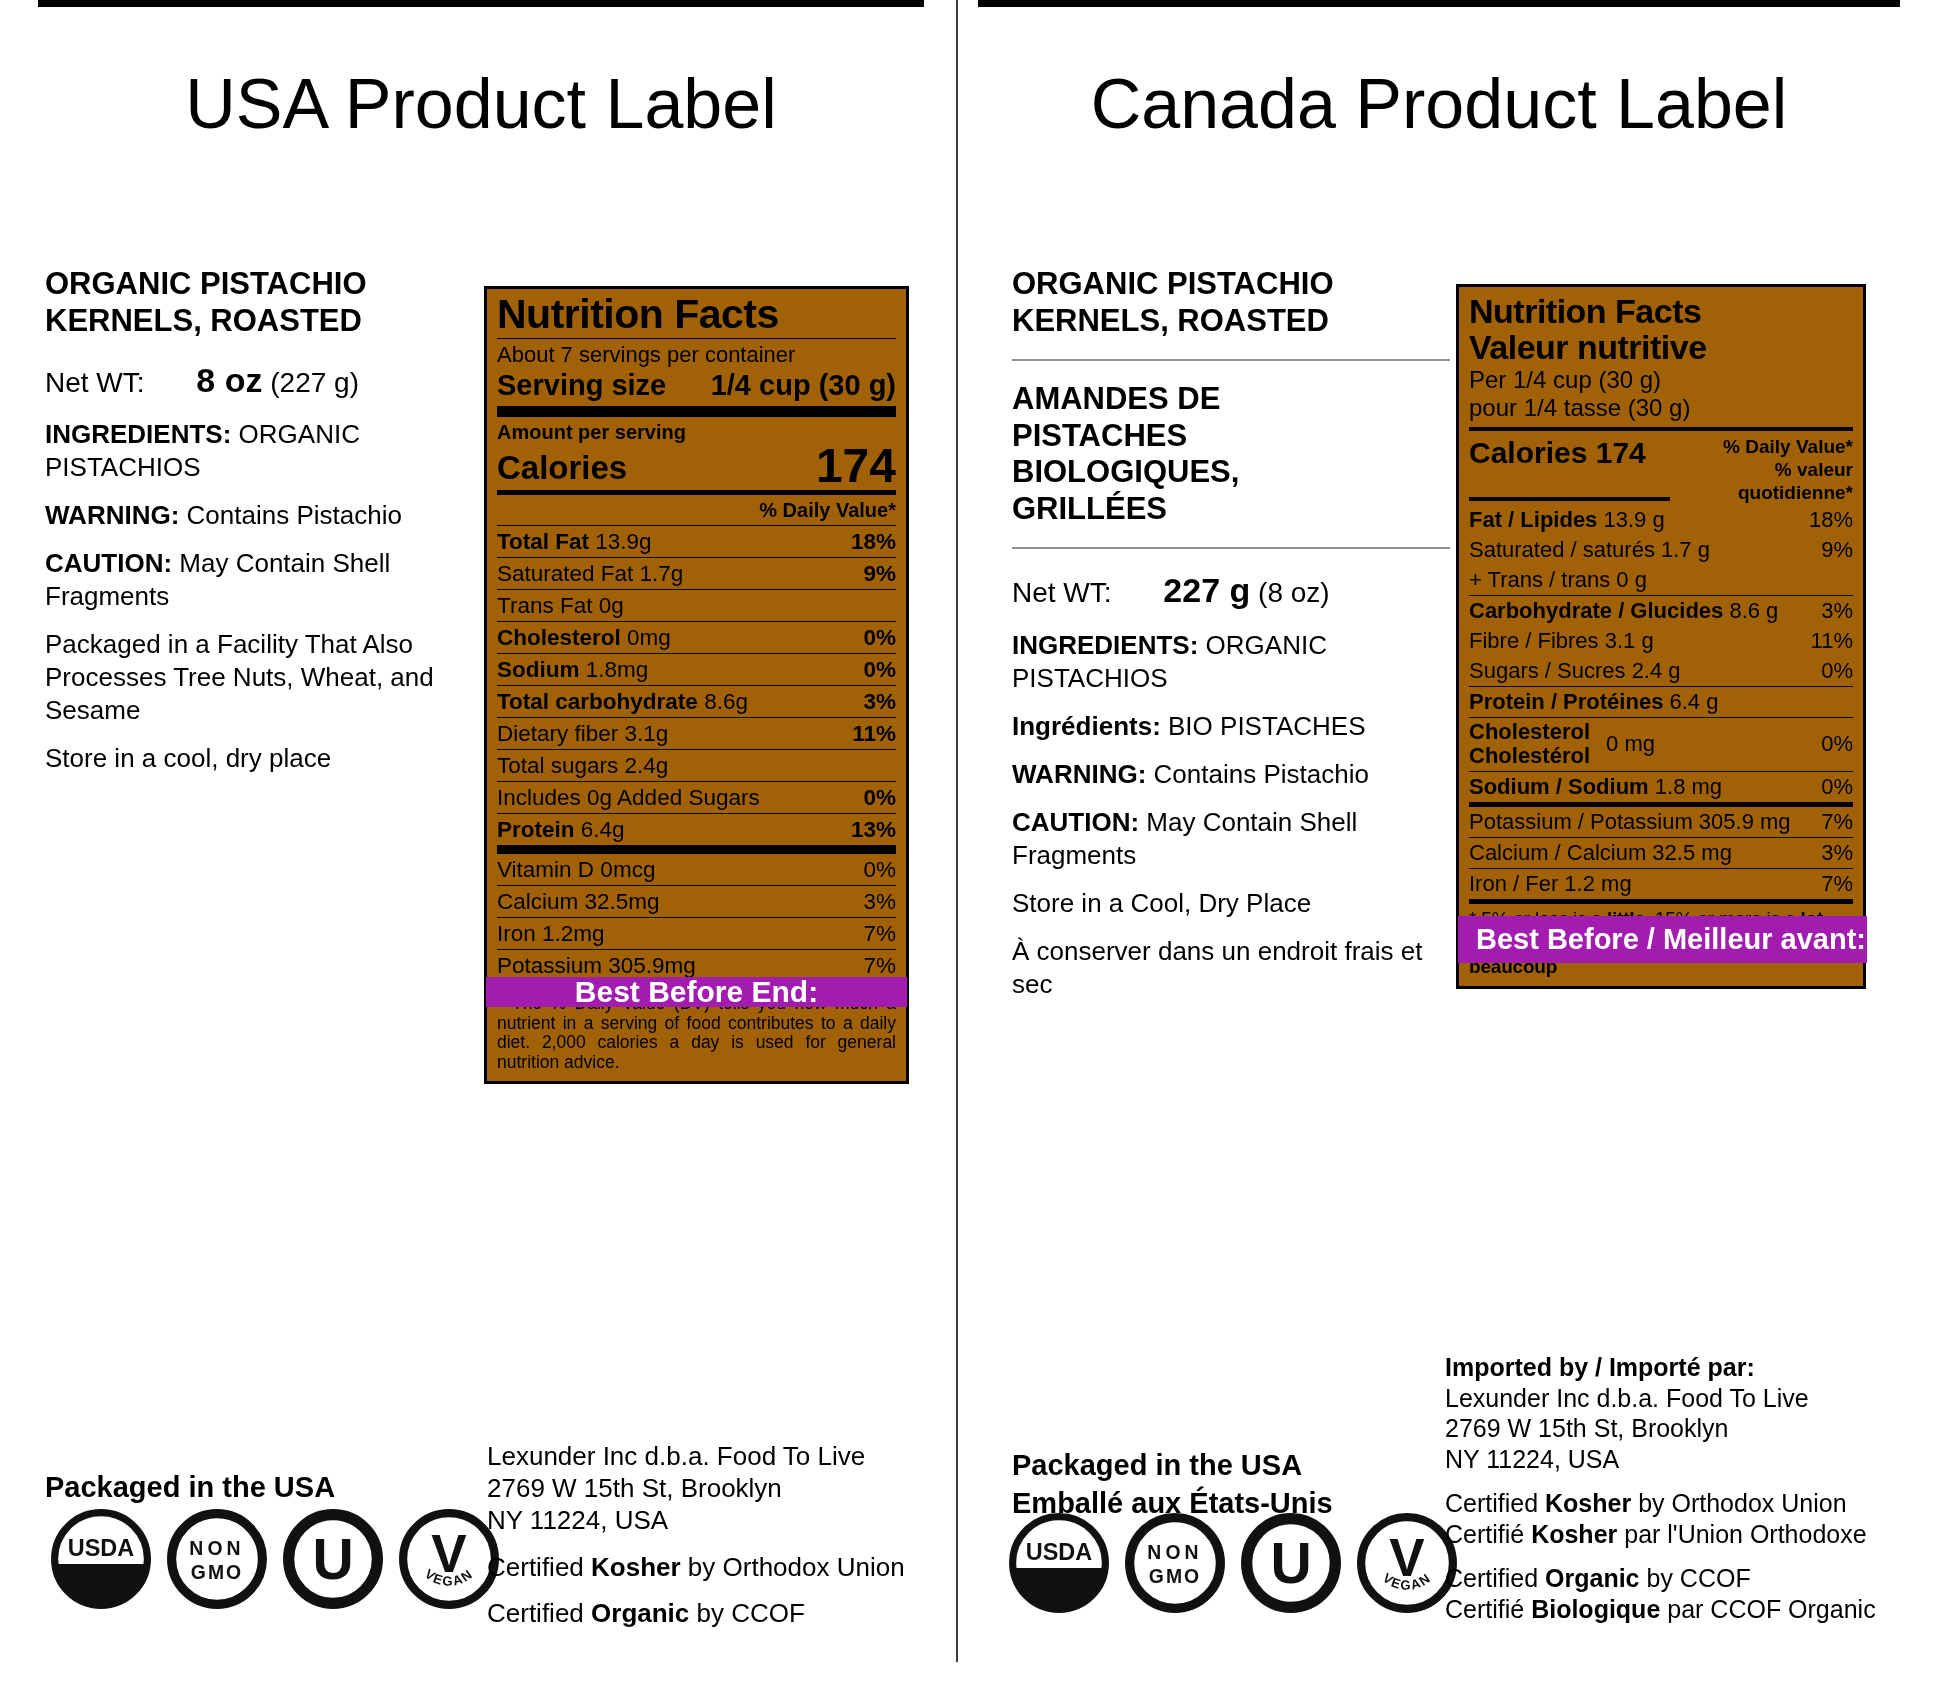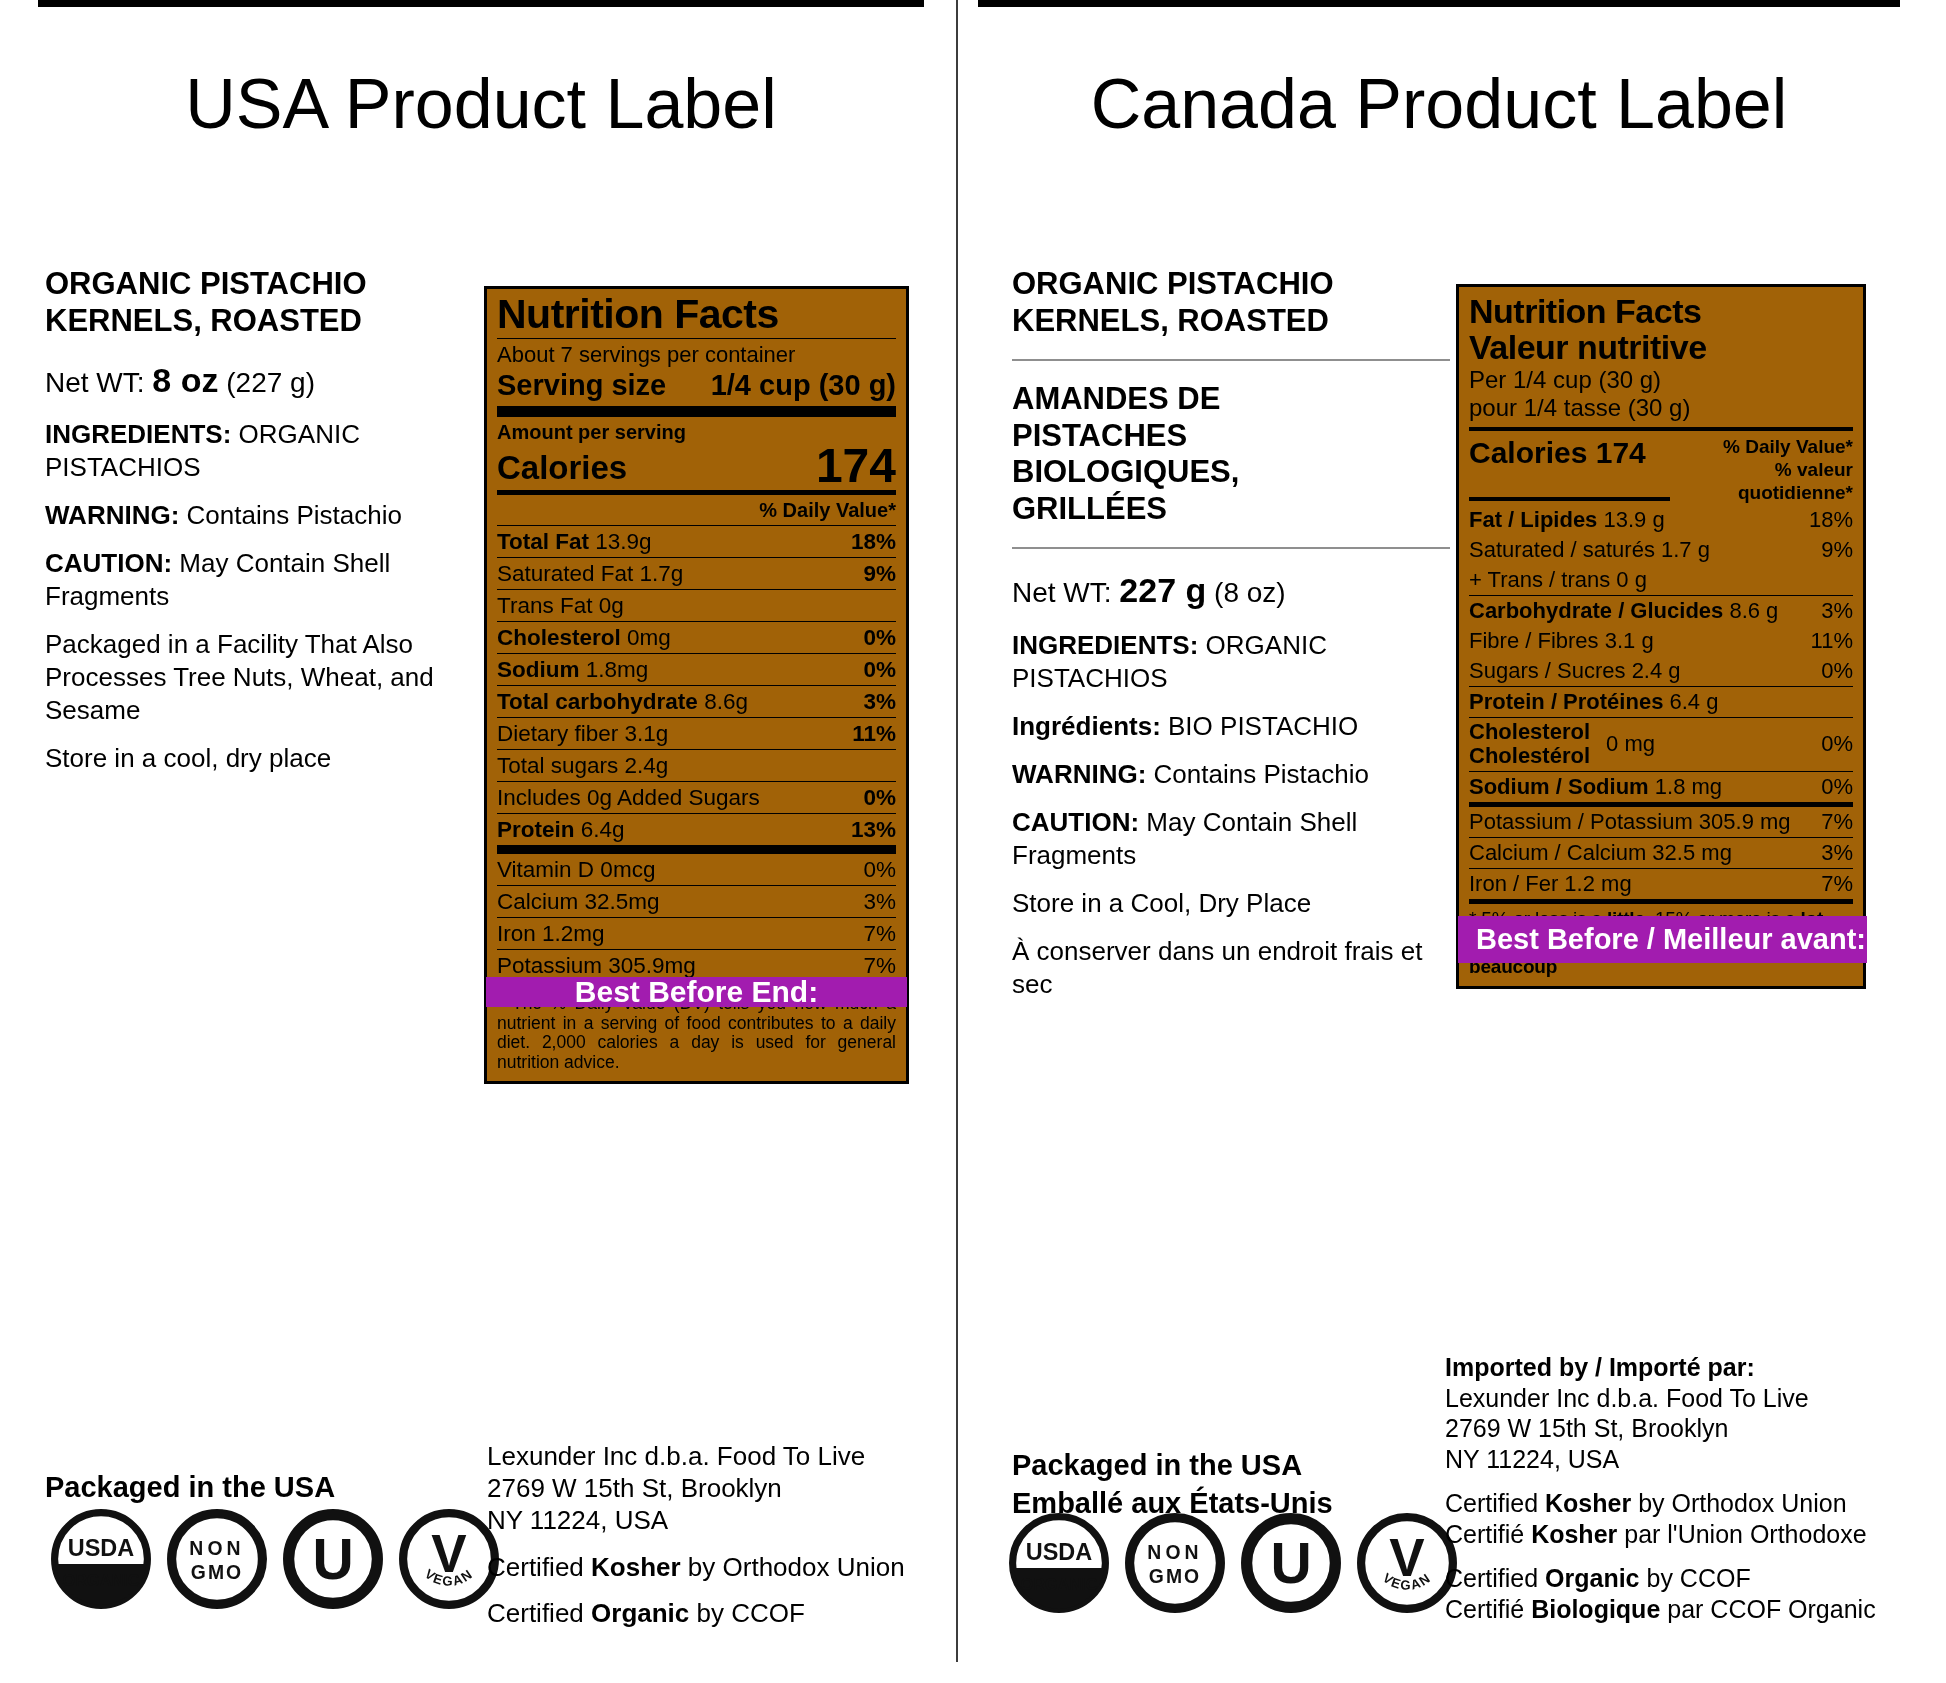--- a/index.html
+++ b/index.html
@@ -21,21 +21,21 @@
   .page-title { top:64px; font-size:70px; font-weight:400; text-align:center; white-space:nowrap; }
   #title-usa { left:38px; width:886px; }
   #title-ca  { left:978px; width:922px; }
 
   
   .infocol { font-size:26px; line-height:1.27; }
   #usa-info { left:45px; top:266px; width:424px; }
   #ca-info  { left:1012px; top:266px; width:438px; }
   .prodname { font-weight:700; font-size:31px; line-height:1.18; margin-bottom:20px; }
   .netwt { font-size:28px; margin:16px 0; }
-  .netwt .amt { font-weight:700; font-size:34px; }
+  .netwt .amt { font-weight:700; font-size:34px;margin-left:44px; }
   .para { margin-bottom:15px; }
   .hrline { border:none; border-top:2px solid #8f8f8f; margin:16px 0 20px; }
 
   
   .nf { border:3px solid #000; background:#a16207; }
   .row { display:flex; justify-content:space-between; align-items:baseline; }
   .tl { border-top:1px solid #000; }
   .ind1 { padding-left:28px; }
   .ind2 { padding-left:56px; }
 
@@ -244,21 +244,21 @@
   <hr class="hrline">
   <div class="prodname">
     <div>AMANDES DE</div>
     <div>PISTACHES</div>
     <div>BIOLOGIQUES,</div>
     <div>GRILLÉES</div>
   </div>
   <hr class="hrline">
   <div class="netwt"><span>Net WT: </span><span class="amt">227 g</span><span> (8 oz)</span></div>
   <div class="para"><b>INGREDIENTS:</b><span> ORGANIC PISTACHIOS</span></div>
-  <div class="para"><b>Ingrédients:</b><span> BIO PISTACHIO</span></div>
+  <div class="para"><b>Ingrédients:</b><span> BIO PISTACHES</span></div>
   <div class="para"><b>WARNING:</b><span> Contains Pistachio</span></div>
   <div class="para"><b>CAUTION:</b><span> May Contain Shell Fragments</span></div>
   <div class="para">Store in a Cool, Dry Place</div>
   <div class="para">À conserver dans un endroit frais et sec</div>
 </div>
 
 <div class="abs nf" id="nf-ca">
   <div class="nf2-title">Nutrition Facts</div>
   <div class="nf2-title">Valeur nutritive</div>
   <div class="nf2-serv">Per 1/4 cup (30 g)</div>

